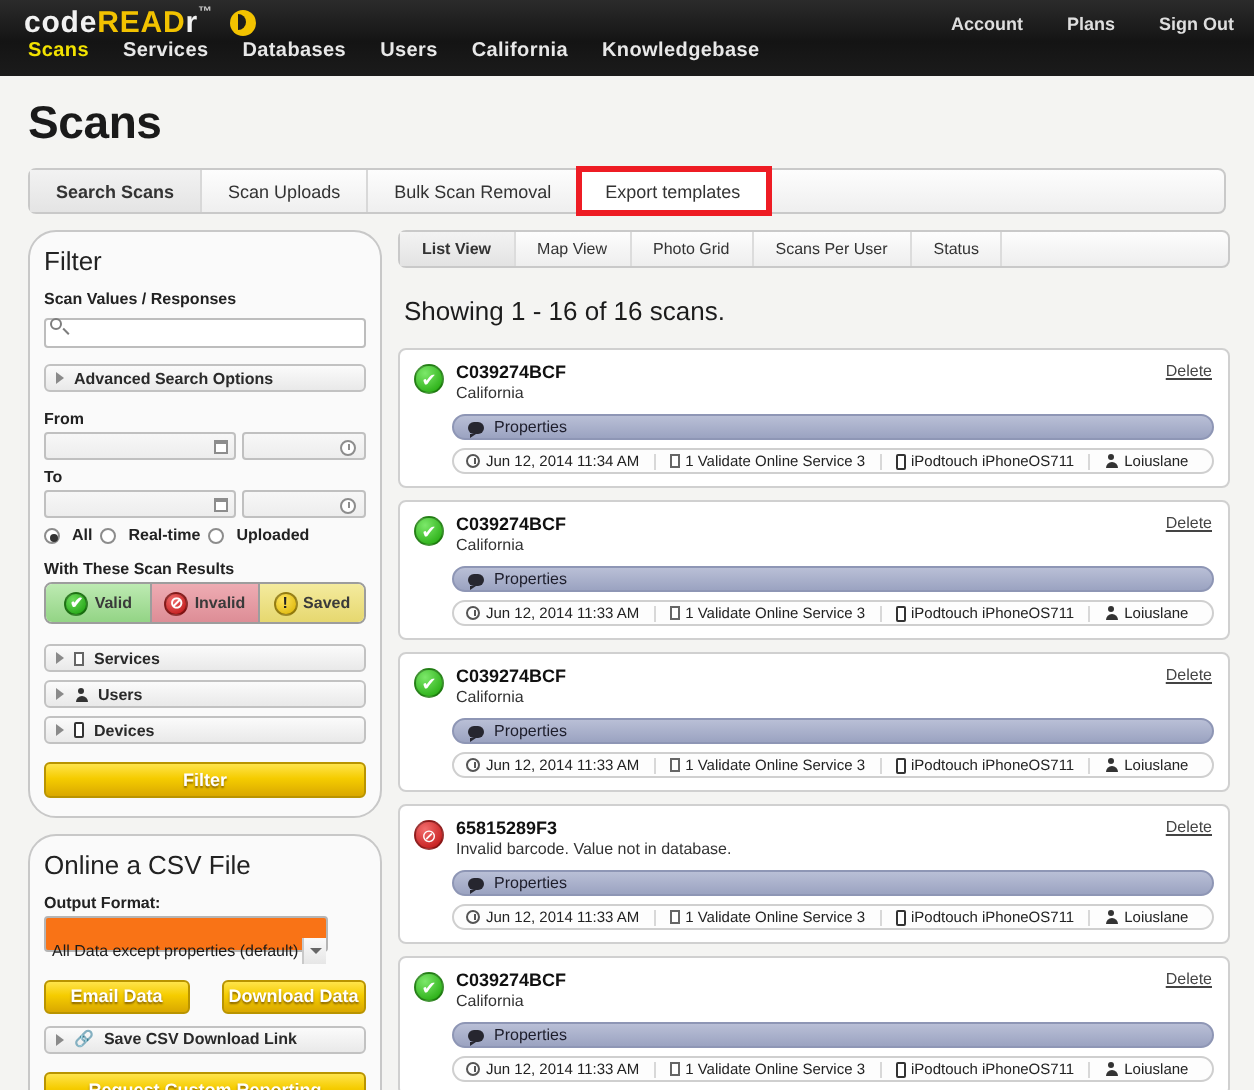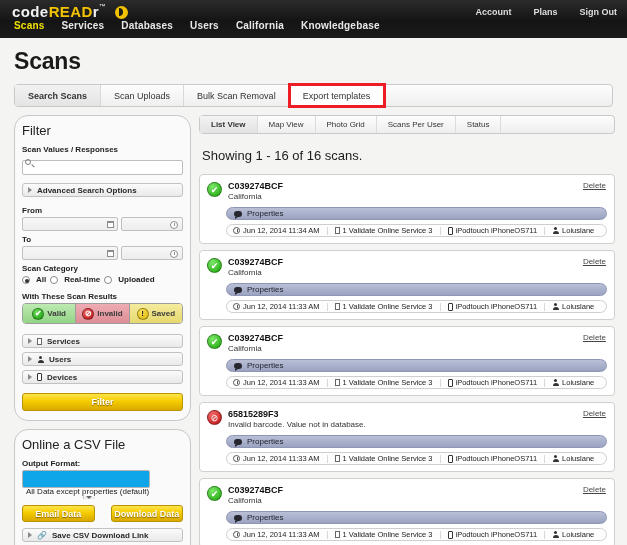--- a/index.html
+++ b/index.html
@@ -162,22 +162,22 @@
     color: #fff; font-size: 9px; font-weight: bold;
     text-shadow: 0 1px 1px rgba(120,85,0,.85);
     font-family: "Liberation Sans", sans-serif;
   }
   .btn-gold.tall { height: 18px; }
   .btn-row { display: flex; gap: 16px; margin: 7px 0 6px 0; }
   .btn-row .btn-gold { flex: 1; }
 
   .select-wrap {
     display: inline-flex; align-items: center; height: 15px;
-    border: 1px solid #b5b5b5; border-radius: 2px; background: #0ea5e9;
-    padding: 16px 0 0 3px; font-size: 8px; color: #1a1a1a; max-width: 100%; flex-direction: column;
+    border: 1px solid #b5b5b5; border-radius: 2px; background: #f97316;
+    padding: 16px 0 0 3px; font-size: 8px; color: #1a1a1a; max-width: 100%;
   }
   .select-wrap .sv { white-space: nowrap; }
   .caret-box {
     width: 12px; height: 13px; margin-left: 2px; border-left: 1px solid #c9c9c9;
     background: linear-gradient(180deg,#fafafa,#e6e6e6);
     display: flex; align-items: center; justify-content: center;
   }
   .caret {
     width: 0; height: 0; border-top: 3.5px solid #666;
     border-left: 3px solid transparent; border-right: 3px solid transparent;
@@ -320,21 +320,20 @@
         <div class="daterow">
           <div class="inp date">
               <span class="ico-cal"></span>
             </div>
           <div class="inp">
               <span class="ico-clock"></span>
             </div>
         </div>
       </div>
 
-      <div class="fieldlabel">Scan Category</div>
       <div class="radios">
         <label class="radio">
           <span class="rdot on"></span>
           <span>All</span>
         </label>
         <label class="radio">
           <span class="rdot"></span>
           <span>Real-time</span>
         </label>
         <label class="radio">

